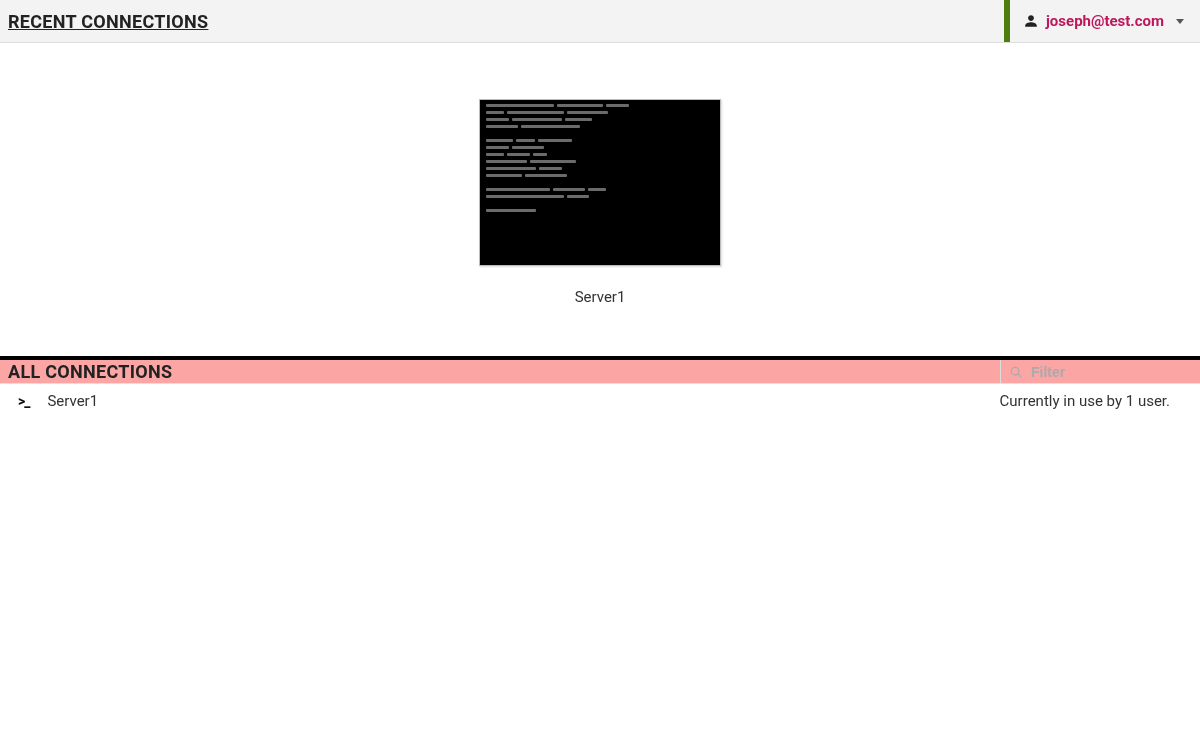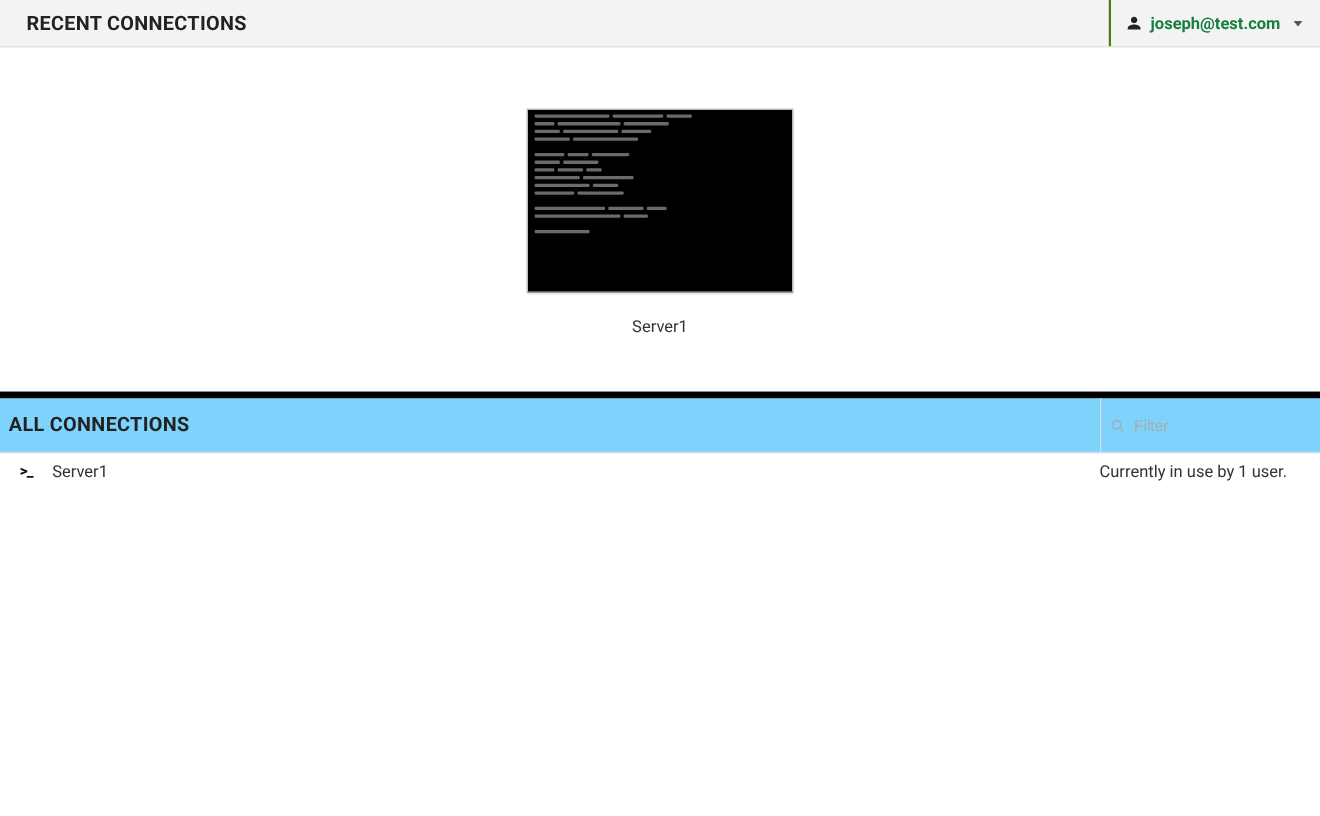--- a/index.html
+++ b/index.html
@@ -19,35 +19,36 @@
       justify-content: space-between;
       align-items: stretch;
       background: #f3f3f3;
       border-bottom: 1px solid #ddd;
       height: 43px;
     }
     .header-title {
       font-size: 18px;
       font-weight: 700;
       color: #222;
-      padding: 0 24px;
+      padding: 0 8px;
       display: flex;
       align-items: center;
       letter-spacing: 0.3px;
+      text-decoration: underline;
     }
     .user-menu {
       display: flex;
       align-items: center;
       gap: 8px;
       padding: 0 16px 0 14px;
-      border-left: 2px solid #4d7c0f;
+      border-left: 6px solid #4d7c0f;
       cursor: pointer;
       font-weight: 700;
       font-size: 15px;
-      color: #15803d;
+      color: #be185d;
     }
     .user-menu .user-icon svg {
       width: 14px;
       height: 14px;
       display: block;
     }
     .user-menu .caret {
       width: 0;
       height: 0;
       border-left: 4px solid transparent;
@@ -89,24 +90,24 @@
     }
     .thumb-label {
       margin-top: 22px;
       font-size: 15px;
       color: #333;
     }
     .section-bar {
       display: flex;
       justify-content: space-between;
       align-items: stretch;
-      background: #7dd3fc;
-      border-top: 6px solid #000000;
+      background: #fca5a5;
+      border-top: 4px solid #000000;
       border-bottom: 1px solid #e2e2e2;
-      height: 56px;
+      height: 28px;
     }
     .section-title {
       font-size: 18px;
       font-weight: 700;
       color: #222;
       padding: 0 8px;
       display: flex;
       align-items: center;
       letter-spacing: 0.3px;
     }
@@ -124,20 +125,21 @@
       stroke: #aaa;
     }
     .filter-input {
       border: none;
       background: transparent;
       outline: none;
       font-size: 14px;
       color: #555;
       padding: 6px 8px;
       width: 100%;
+      font-weight: bold;
     }
     .filter-input::placeholder {
       color: #aaa;
     }
     .conn-row {
       display: flex;
       align-items: center;
       justify-content: space-between;
       padding: 8px 30px 8px 18px;
       font-size: 15px;

